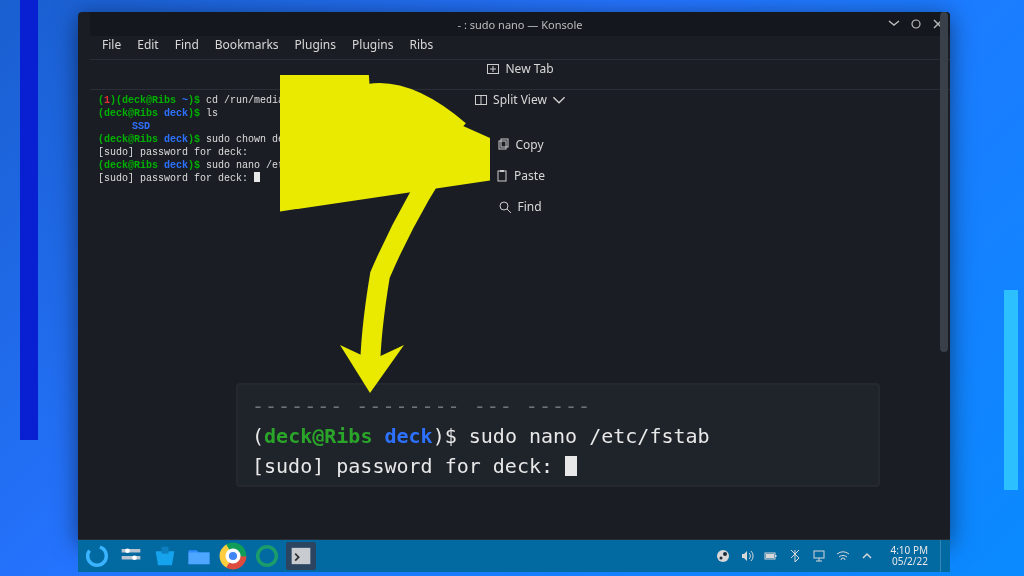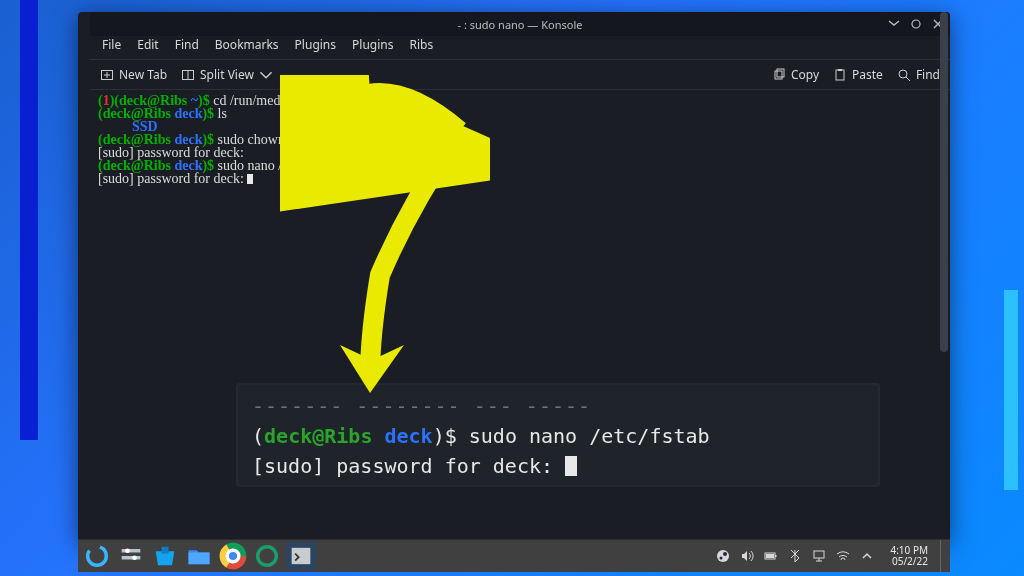--- a/index.html
+++ b/index.html
@@ -33,28 +33,28 @@
     position: absolute; right: 6px; top: 0; height: 24px; display: flex; gap: 10px; align-items: center;
   }
   .tb-icon { width: 12px; height: 12px; color: #bbb; cursor: pointer; display:flex;align-items:center;justify-content:center;}
   .menubar {
     height: 24px; display: flex; align-items: flex-start; gap: 16px;
     padding: 0 12px; font-size: 12px; color: #d8d8d8; border-bottom: 1px solid #2a2f37;
   }
   .menubar span { cursor: pointer; }
   .toolbar {
     height: 30px; display: flex; align-items: center; padding: 0 10px;
-    gap: 14px; font-size: 12px; color: #d8d8d8; border-bottom: 1px solid #2a2f37;
+    gap: 14px; font-size: 12px; color: #d8d8d8; border-bottom: 1px solid #2a2f37; flex-direction: column;
   }
   .toolbtn { display: flex; align-items: center; gap: 5px; cursor: pointer; }
   .toolbtn .ico { width: 14px; height: 14px; display:inline-flex;align-items:center;justify-content:center; }
   .toolbar .spacer { flex: 1; }
   .term {
-    padding: 4px 8px; font-family: Liberation Serif, serif;
-    font-size: 14px; line-height: 13px; color: #ddd; white-space: pre;
+    padding: 4px 8px; font-family: Liberation Mono, monospace;
+    font-size: 10px; line-height: 13px; color: #ddd; white-space: pre;
     position: relative; height: calc(100% - 78px);
   }
   .user-open { color: #00b000; font-weight: bold;}
   .err { color: #e03030; font-weight:bold;}
   .path { color: #2d72ff; font-weight: bold;}
   .dir { color: #3070ff; font-weight: bold; margin-left: 34px;}
   .cursor-block { display:inline-block; width:6px; height:10px; background:#e8e8e8; vertical-align:-1px;}
   .scrollbar {
     position: absolute; right: 2px; top: 0; width: 8px; height: 100%;
   }
@@ -89,21 +89,21 @@
   }
   .zoom .garble { color:#e8e8e8; opacity:.4; letter-spacing:1px;}
   .zoom .user-open { color:#2aa52a;}
   .zoom .path { color:#2d72ff;}
   .zoom .cursor-block { width:12px; height:20px; vertical-align:-3px;}
   
   .arrow-svg { position:absolute; left:280px; top:75px; width:210px; height:320px; pointer-events:none; z-index:50;}
   
   .taskbar {
     position: absolute; left: 78px; right: 74px; bottom: 4px; height: 32px;
-    background: #404040; display:flex; align-items:center; padding:0 4px; gap:4px;
+    background: #0369a1; display:flex; align-items:center; padding:0 4px; gap:4px;
     box-shadow: 0 -1px 0 rgba(255,255,255,.08);
   }
   .task-icon {
     width: 30px; height: 28px; display:flex; align-items:center; justify-content:center;
     border-radius:2px; cursor:pointer; color:#e8e8e8; font-size:15px;
   }
   .task-icon.active { background:#2b445f; }
   .task-spacer { flex:1; }
   .tray { display:flex; align-items:center; gap:10px; padding:0 6px; color:#dcdcdc; }
   .tray .tic { width:14px; height:14px; display:inline-flex; align-items:center; justify-content:center;}

